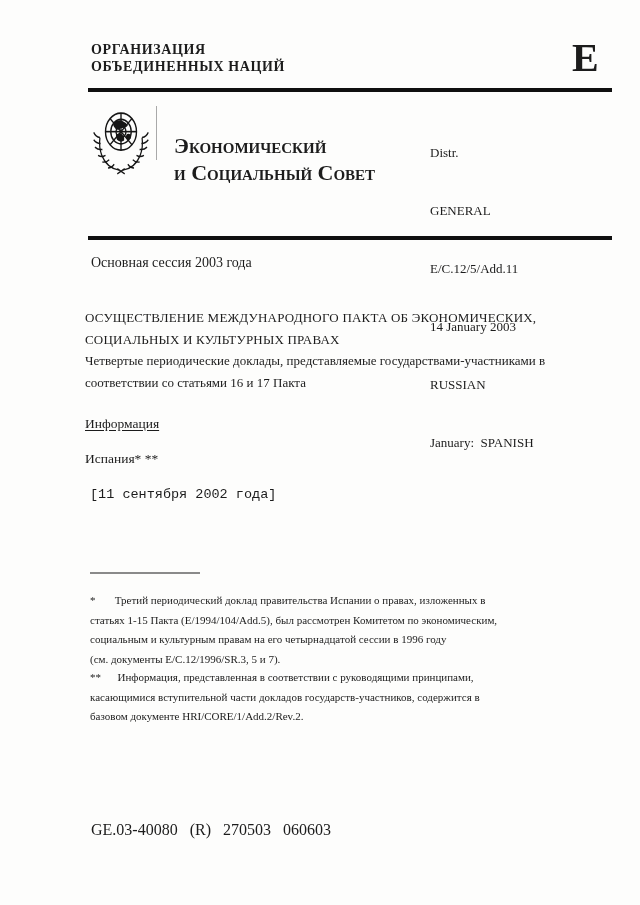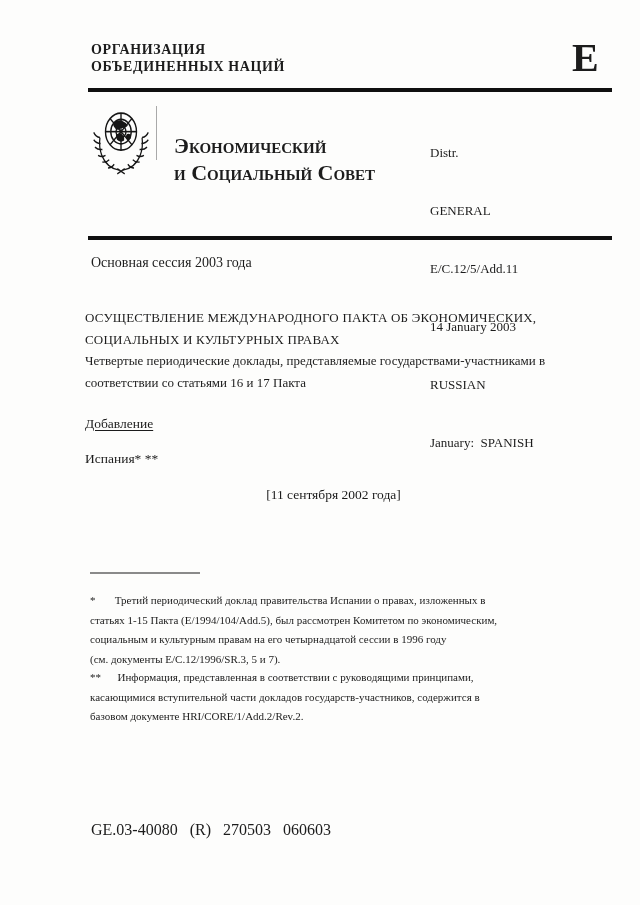--- a/index.html
+++ b/index.html
@@ -43,21 +43,21 @@
 
   .session-line{position:absolute;left:91px;top:255px;font-size:14px;}
 
   
   .centered{position:absolute;left:85px;width:500px;white-space:pre-line;}
   .doc-title{top:307px;font-size:13px;line-height:22px;letter-spacing:0.2px;}
   .doc-subtitle{top:350px;font-size:13px;line-height:22px;}
   .addendum{top:416px;font-size:13.5px;}
   .addendum span{text-decoration:underline;text-underline-offset:2px;}
   .country{top:451px;font-size:13.5px;}
-  .received-date{position:absolute;left:81px;width:505px;top:487px;text-align:center;font-size:13.5px;}
+  .received-date{position:absolute;left:90px;width:505px;top:487px;text-align:left;font-size:13.5px;font-family:Liberation Mono, monospace;}
 
   
   .fn-sep{position:absolute;left:90px;top:572px;width:110px;height:2px;background:#8a8a8a;}
   .footnote{
     position:absolute;left:90px;width:516px;
     font-size:11px;line-height:19.5px;white-space:pre-wrap;
   }
   .fn-1{top:591px;}
   .fn-2{top:668px;}
 
@@ -128,21 +128,21 @@
 
   <div class="rule rule-2"></div>
 
   <div class="session-line">Основная сессия 2003 года</div>
 
   <div class="centered doc-title">ОСУЩЕСТВЛЕНИЕ МЕЖДУНАРОДНОГО ПАКТА ОБ ЭКОНОМИЧЕСКИХ,
 СОЦИАЛЬНЫХ И КУЛЬТУРНЫХ ПРАВАХ</div>
   <div class="centered doc-subtitle">Четвертые периодические доклады, представляемые государствами-участниками в
 соответствии со статьями 16 и 17 Пакта</div>
 
-  <div class="centered addendum"><span>Добавление</span></div>
+  <div class="centered addendum"><span>Информация</span></div>
 
   <div class="centered country">Испания* **</div>
 
   <div class="received-date">[11 сентября 2002 года]</div>
 
   <div class="fn-sep"></div>
   <div class="footnote fn-1">*       Третий периодический доклад правительства Испании о правах, изложенных в
 статьях 1-15 Пакта (E/1994/104/Add.5), был рассмотрен Комитетом по экономическим,
 социальным и культурным правам на его четырнадцатой сессии в 1996 году
 (см. документы E/C.12/1996/SR.3, 5 и 7).</div>

